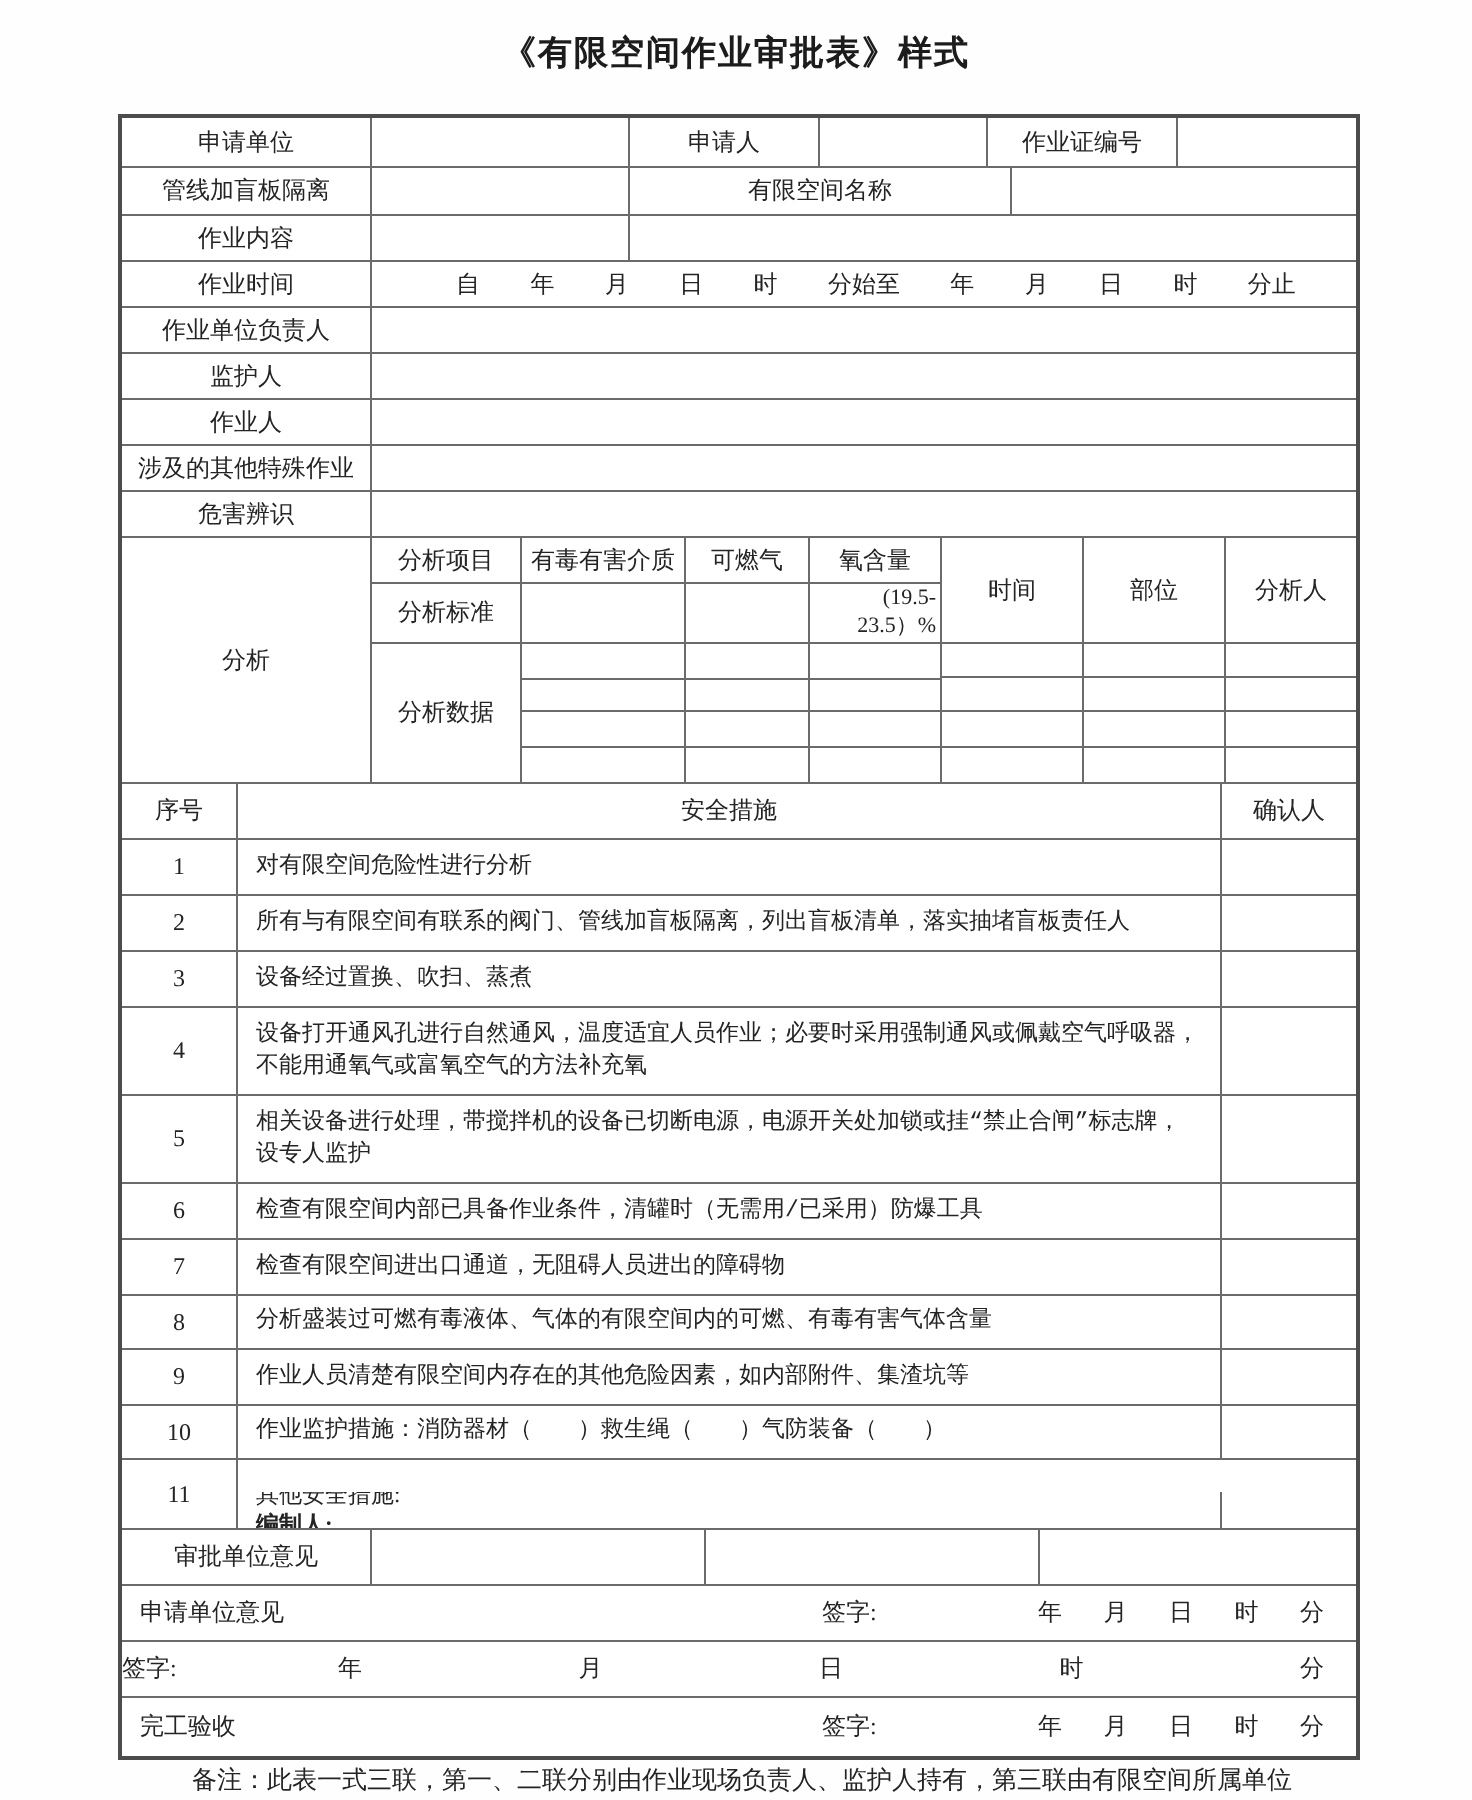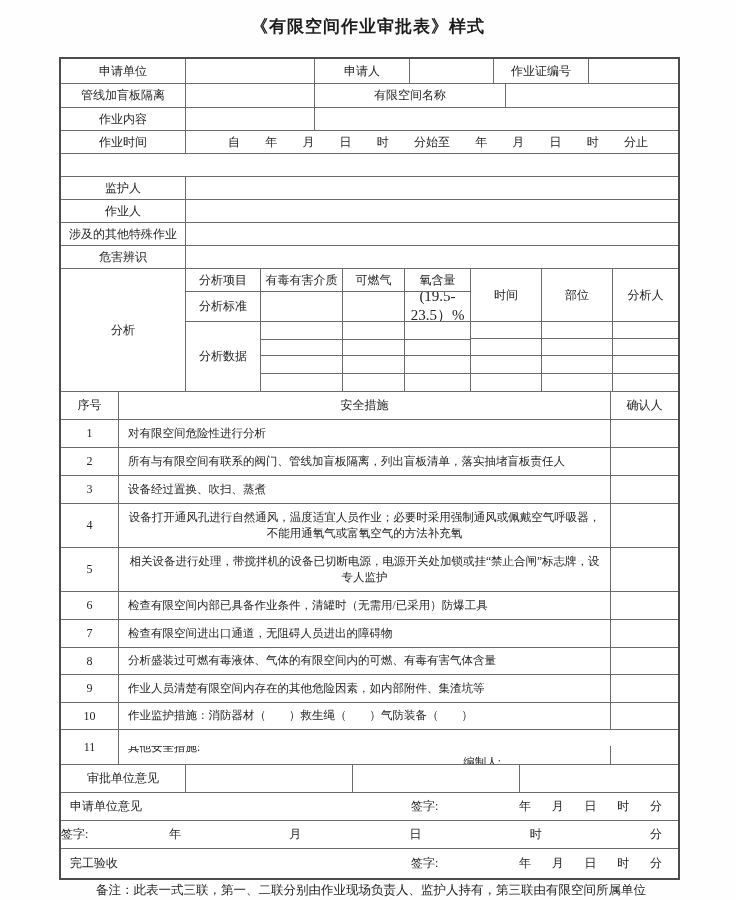--- a/index.html
+++ b/index.html
@@ -26,27 +26,27 @@
   }
   .row { display: flex; width: 100%; border-bottom: 1px solid #6b6b6b; }
   .row.last { border-bottom: none; }
   .c {
     display: flex; align-items: center; justify-content: center;
     border-right: 1px solid #6b6b6b;
     font-size: 12px; line-height: 1.35;
     overflow: hidden; text-align: center;
   }
   .c.nr { border-right: none; }
-  .c.left { justify-content: flex-start; text-align: center; }
+  .c.left { justify-content: flex-start; text-align: left; font-family: Liberation Mono, monospace; }
   .vcol { display: flex; flex-direction: column; overflow: hidden; }
   .bb { border-bottom: 1px solid #6b6b6b; }
   .subrow { display: flex; width: 100%; }
   .spread { justify-content: space-between; padding: 0 30px 0 42px; }
   .meas { padding: 0 9px; font-size: 11.5px; }
-  .oxy { font-size: 15px; justify-content: flex-start; text-align: center; padding: 1px 2px; line-height: 1.3; }
+  .oxy { font-size: 11px; justify-content: flex-start; text-align: right; padding: 1px 2px; line-height: 1.3; }
   .op-label { width: 350px; padding-left: 9px; display:flex; align-items:center; font-size:12px; }
   .op-sign { width: 108px; display:flex; align-items:center; font-size:12px; }
   .op-dates { flex: 1; display: flex; justify-content: space-between; align-items: center; padding-right: 16px; font-size: 12px; }
   .note {
     position: absolute; top: 881px; left: 96px; width: 556px;
     font-size: 12.5px; line-height: 1.45;
     padding-left: 44px; text-indent: -44px;
     color: #242424;
   }
 </style>
@@ -92,20 +92,21 @@
         <span>分始至</span>
         <span>年</span>
         <span>月</span>
         <span>日</span>
         <span>时</span>
         <span>分止</span>
       </div>
     </div>
 
     <div class="row" style="height:23px">
+      <div class="c" style="width:125px">作业单位负责人</div>
       <div class="c nr" style="flex:1"></div>
     </div>
     <div class="row" style="height:23px">
       <div class="c" style="width:125px">监护人</div>
       <div class="c nr" style="flex:1"></div>
     </div>
     <div class="row" style="height:23px">
       <div class="c" style="width:125px">作业人</div>
       <div class="c nr" style="flex:1"></div>
     </div>
@@ -242,21 +243,21 @@
     </div>
     <div class="row" style="height:27px">
       <div class="c" style="width:58px">10</div>
       <div class="c left meas" style="width:492px">作业监护措施：消防器材（　　）救生绳（　　）气防装备（　　）</div>
       <div class="c nr" style="flex:1"></div>
     </div>
     <div class="row" style="height:35px">
       <div class="c" style="width:58px">11</div>
       <div class="vcol meas" style="width:492px; border-right:1px solid #6b6b6b; justify-content:center;margin-top:16px;">
         <span style="display:block; text-align:left;">其他安全措施:</span>
-        <span style="display:block; text-align:right; padding-right:100px;">编制人:</span>
+        <span style="display:block; padding-right:100px;font-weight:bold;">编制人:</span>
       </div>
       <div class="c nr" style="flex:1"></div>
     </div>
 
     <div class="row" style="height:28px">
       <div class="c" style="width:125px">审批单位意见</div>
       <div class="c" style="width:167px"></div>
       <div class="c" style="width:167px"></div>
       <div class="c nr" style="flex:1"></div>
     </div>

